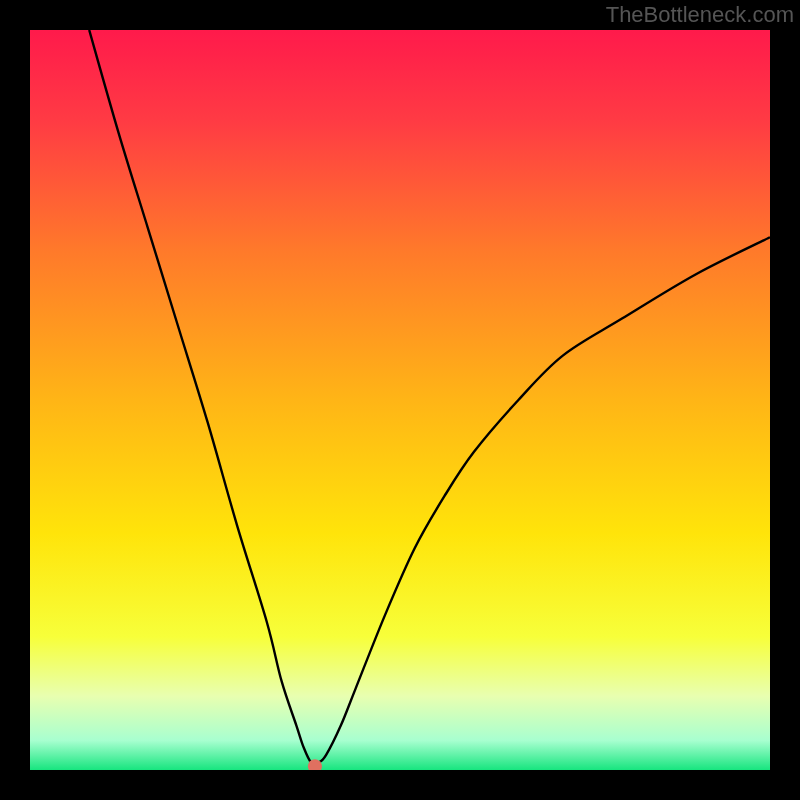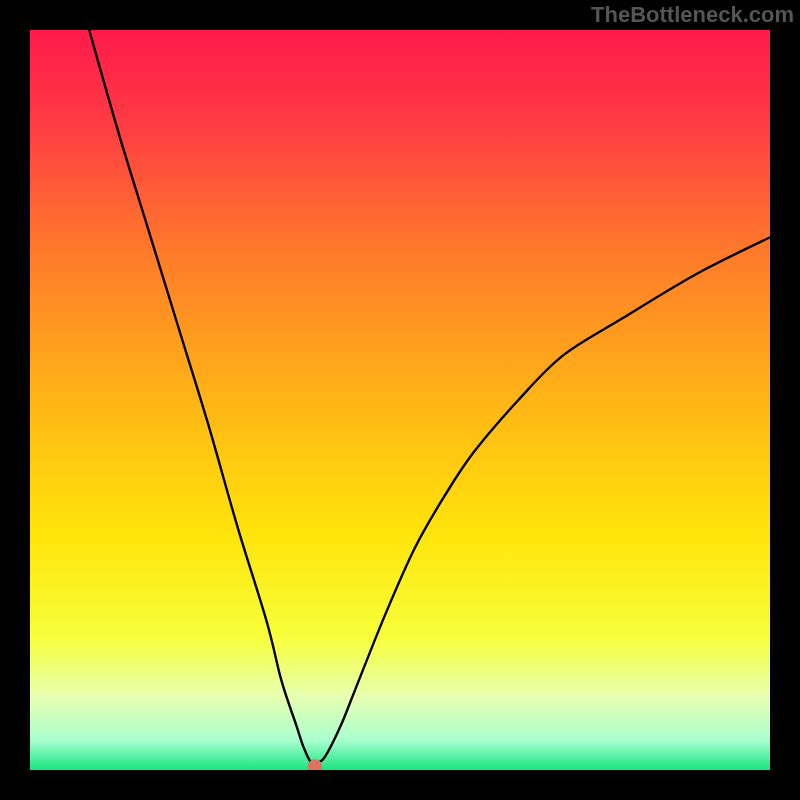--- a/index.html
+++ b/index.html
@@ -25,21 +25,21 @@
     top: 30px;
     width: 740px;
     height: 740px;
   }
   .watermark {
     position: absolute;
     top: 2px;
     right: 6px;
     color: #555;
     font-size: 22px;
-    font-weight: 700;
+    font-weight: 400;
     letter-spacing: 0px;
     user-select: none;
   }
 </style>
 </head>
 <body>
 
 <div class="frame">
   <div class="watermark">TheBottleneck.com</div>
   <svg class="plot" width="740" height="740" viewBox="0 0 740 740" preserveAspectRatio="none">

